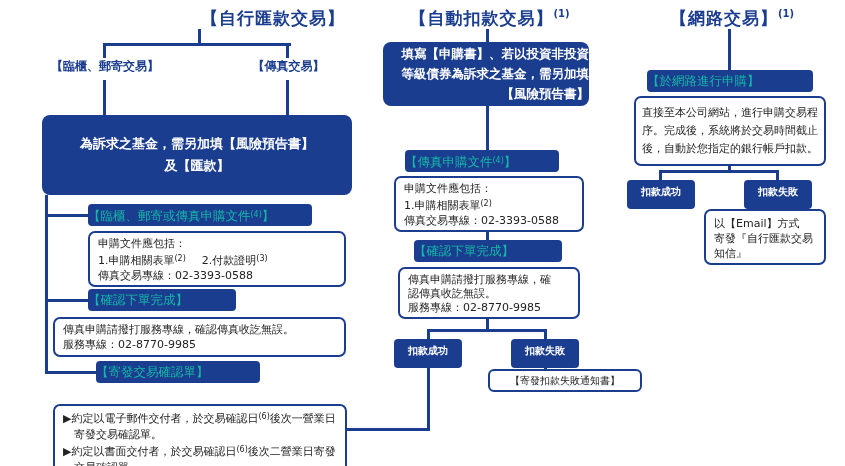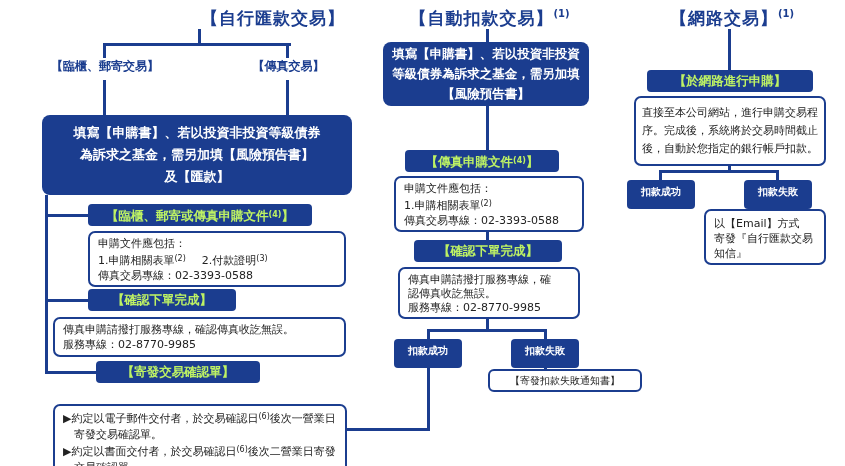--- a/index.html
+++ b/index.html
@@ -3,21 +3,21 @@
 <meta charset="utf-8">
 <style>
   html,body{margin:0;padding:0;background:#fff;}
   body{font-family:"DejaVu Sans","Liberation Sans",sans-serif;}
   .stage{position:relative;width:845px;height:466px;background:#fff;overflow:hidden;}
   .line{position:absolute;background:#1b3d8f;}
   .col-title{position:absolute;font-size:17px;font-weight:bold;color:#1b3d8f;text-align:center;letter-spacing:1px;white-space:nowrap;}
   .sub-title{position:absolute;font-size:12px;font-weight:bold;color:#1b3d8f;text-align:center;white-space:nowrap;}
   .blue-box{position:absolute;background:#1b3d8f;color:#fff;border-radius:8px;font-weight:bold;display:flex;flex-direction:column;align-items:center;justify-content:center;text-align:center;}
   .blue-box .bl{white-space:nowrap;}
-  .blue-hdr{position:absolute;background:#1b3d8f;color:#bef264;border-radius:4px;font-weight:bold;font-size:12.5px;text-align:center;height:22px;line-height:22px;white-space:nowrap;}
+  .blue-hdr{position:absolute;background:#1b3d8f;color:#14b8a6;border-radius:4px;font-weight:normal;font-size:12.5px;height:22px;line-height:22px;white-space:nowrap;}
   .white-box{position:absolute;background:#fff;border:2px solid #1b3d8f;border-radius:7px;color:#222;font-size:11px;line-height:15px;padding:3px 8px;box-sizing:border-box;}
   .wl{white-space:nowrap;}
   .para{text-indent:-11px;padding-left:11px;line-height:15.5px;}
   .sup{font-size:8px;vertical-align:3px;}
   .t-sup{font-size:10px;vertical-align:7px;letter-spacing:0;}
   .small-box{position:absolute;background:#1b3d8f;color:#fff;font-weight:bold;font-size:10px;border-radius:4px;text-align:center;height:29px;line-height:23px;white-space:nowrap;}
   .note-box{position:absolute;background:#fff;border:2px solid #1b3d8f;border-radius:6px;color:#222;font-size:10px;text-align:center;box-sizing:border-box;white-space:nowrap;}
 </style>
 </head>
 <body>
@@ -31,21 +31,20 @@
   <div class="line" style="left:103px;top:43px;width:3px;height:15px;"></div>
   <div class="line" style="left:286px;top:43px;width:3px;height:15px;"></div>
 
   <div class="sub-title" style="left:20px;top:58px;width:170px;">【臨櫃、郵寄交易】</div>
   <div class="sub-title" style="left:231px;top:58px;width:115px;">【傳真交易】</div>
 
   <div class="line" style="left:103px;top:80px;width:3px;height:35px;"></div>
   <div class="line" style="left:286px;top:80px;width:3px;height:35px;"></div>
 
   <div class="blue-box" style="left:42px;top:115px;width:310px;height:80px;font-size:13px;line-height:22px;">
-    <div class="bl">填寫【申購書】、若以投資非投資等級債券</div>
     <div class="bl">為訴求之基金，需另加填【風險預告書】</div>
     <div class="bl">及【匯款】</div>
   </div>
 
   <div class="line" style="left:45px;top:195px;width:3px;height:179px;"></div>
   <div class="line" style="left:45px;top:214px;width:43px;height:3px;"></div>
   <div class="line" style="left:45px;top:299px;width:43px;height:3px;"></div>
   <div class="line" style="left:45px;top:371px;width:53px;height:3px;"></div>
 
   <div class="blue-hdr" style="left:88px;top:204px;width:224px;">
@@ -77,21 +76,21 @@
       <span>▶約定以書面交付者，於交易確認日</span><span class="sup">(6)</span><span>後次二營業日寄發交易確認單。</span>
     </div>
   </div>
 
   <div class="col-title" style="left:387px;top:7px;width:205px;">
     <span>【自動扣款交易】</span><span class="t-sup">(1)</span>
   </div>
 
   <div class="line" style="left:486px;top:29px;width:3px;height:13px;"></div>
 
-  <div class="blue-box" style="left:383px;top:42px;width:206px;height:64px;font-size:12.5px;line-height:20px;">
+  <div class="blue-box" style="left:383px;top:42px;width:206px;height:64px;font-size:12.5px;line-height:20px;align-items:flex-end;">
     <div class="bl">填寫【申購書】、若以投資非投資</div>
     <div class="bl">等級債券為訴求之基金，需另加填</div>
     <div class="bl">【風險預告書】</div>
   </div>
 
   <div class="line" style="left:486px;top:106px;width:3px;height:44px;"></div>
 
   <div class="blue-hdr" style="left:405px;top:150px;width:154px;">
     <span>【傳真申購文件</span><span class="sup">(4)</span><span>】</span>
   </div>

